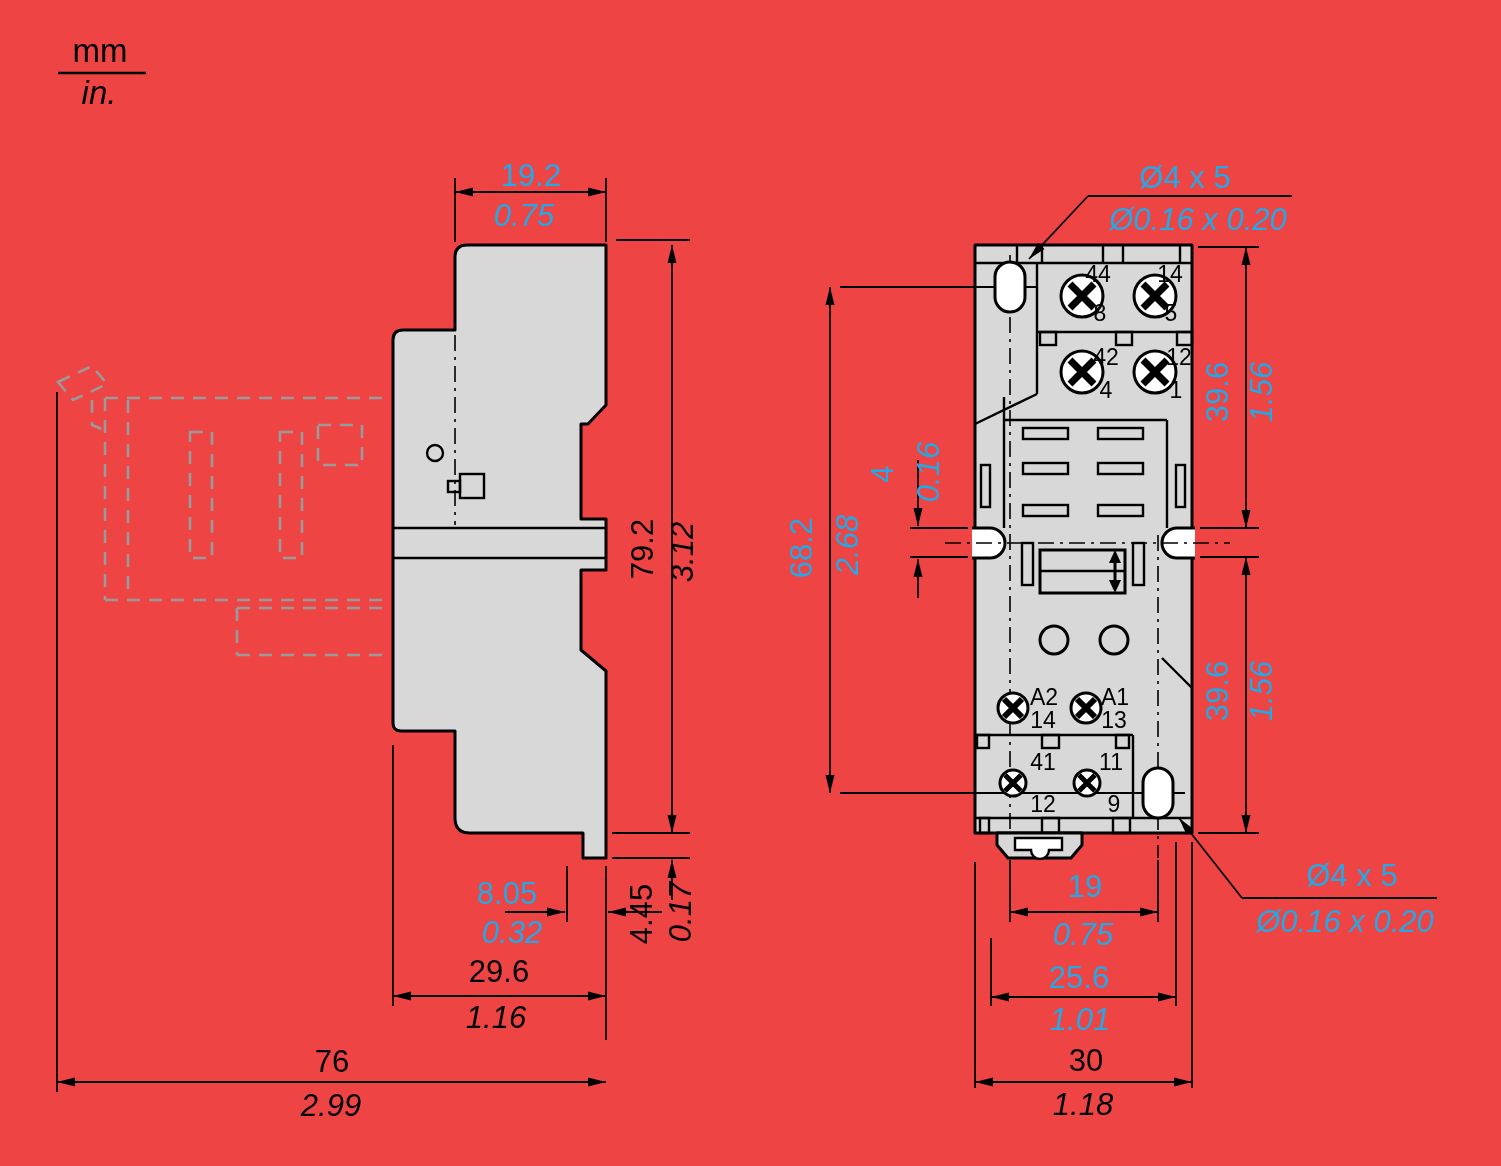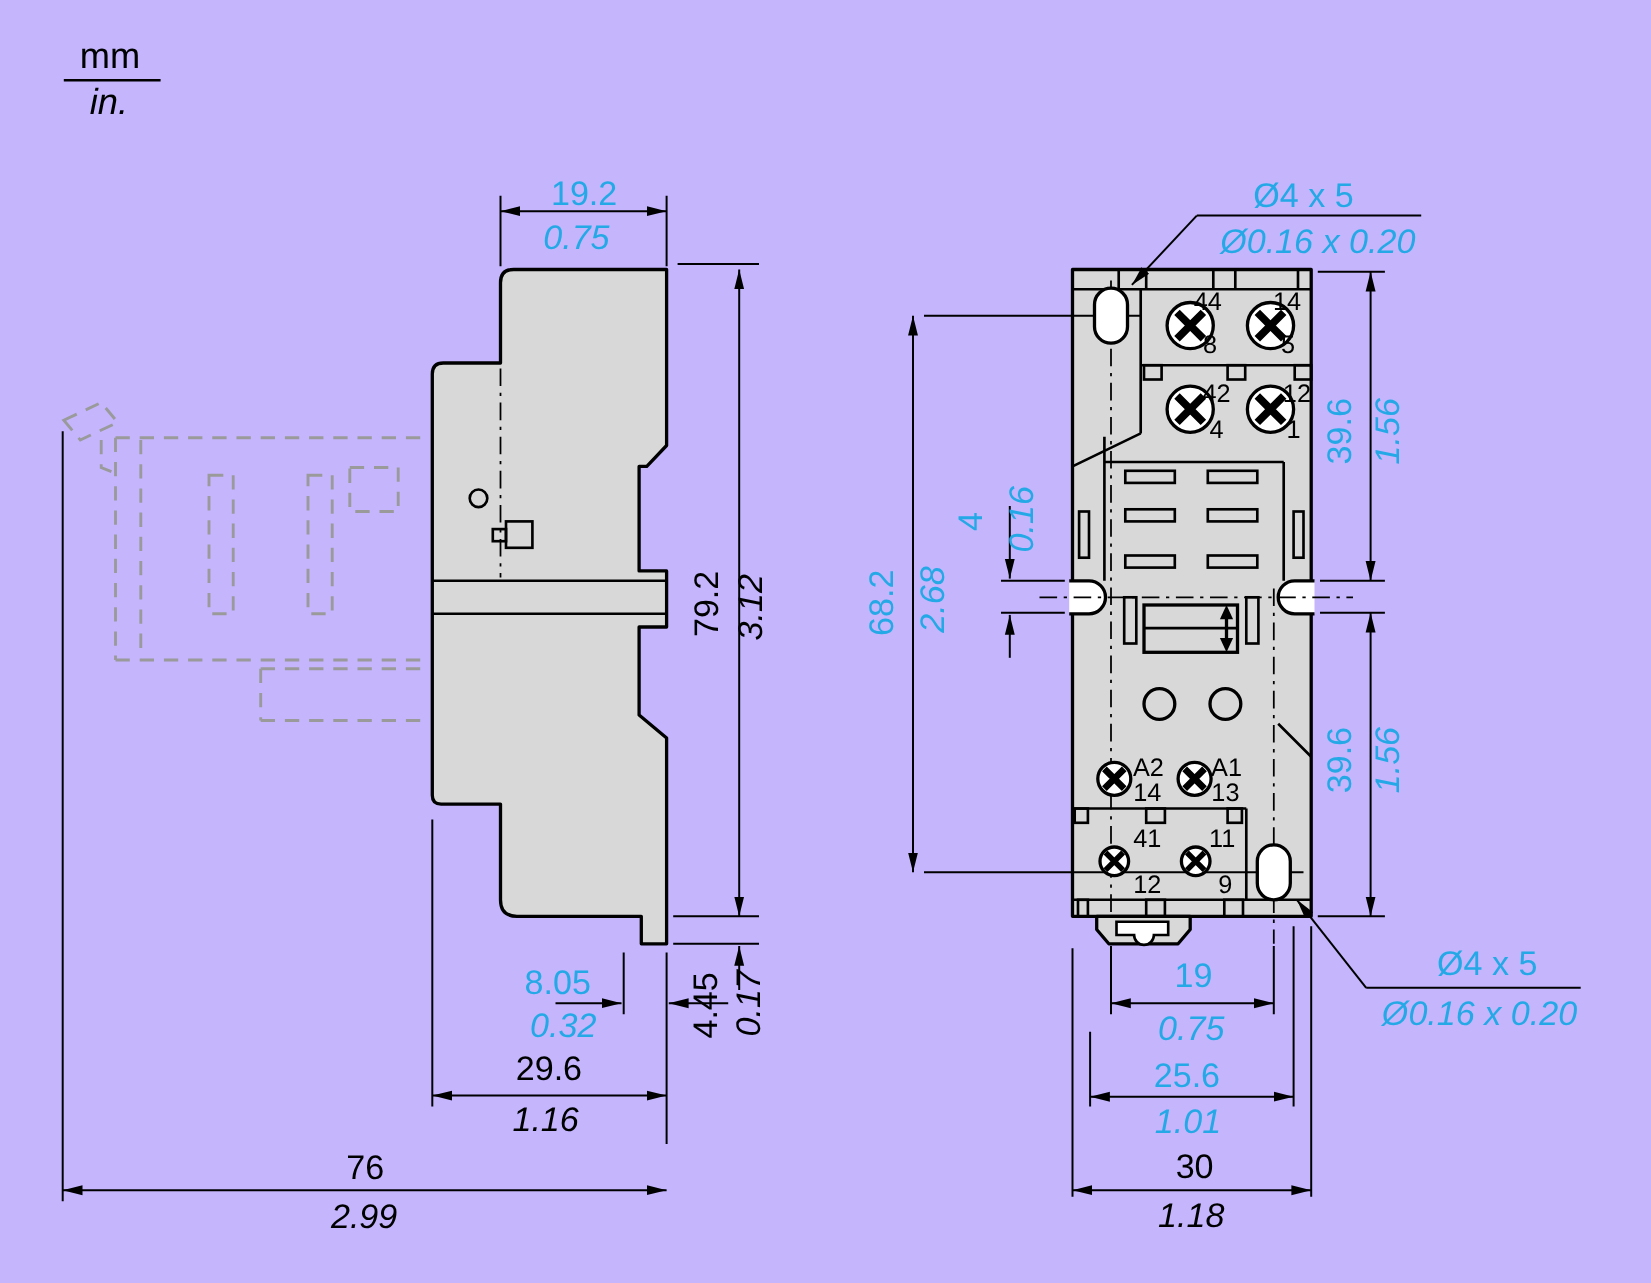--- a/index.html
+++ b/index.html
@@ -1,16 +1,16 @@
 <!DOCTYPE html>
 <html><head>
 <meta charset="utf-8">
 <style>
   html,body{margin:0;padding:0;background:#fff;}
-  .stage{position:relative;width:1501px;height:1166px;background:#c4b5fd;overflow:hidden;
+  .stage{position:relative;width:1501px;height:1166px;background:#ef4444;overflow:hidden;
          font-family:"Liberation Sans", sans-serif;}
   svg{position:absolute;left:0;top:0;}
   text{font-family:"Liberation Sans", sans-serif;fill:#000;}
   .dim-mm{font-size:31px;fill:#000;}
   .dim-in{font-size:31px;fill:#000;font-style:italic;}
   .cdim-mm{font-size:31px;fill:#24a9e6;}
   .cdim-in{font-size:31px;fill:#24a9e6;font-style:italic;}
   .legend-mm{font-size:33px;fill:#000;}
   .legend-in{font-size:33px;fill:#000;font-style:italic;}
   .term{font-size:23px;fill:#000;}

